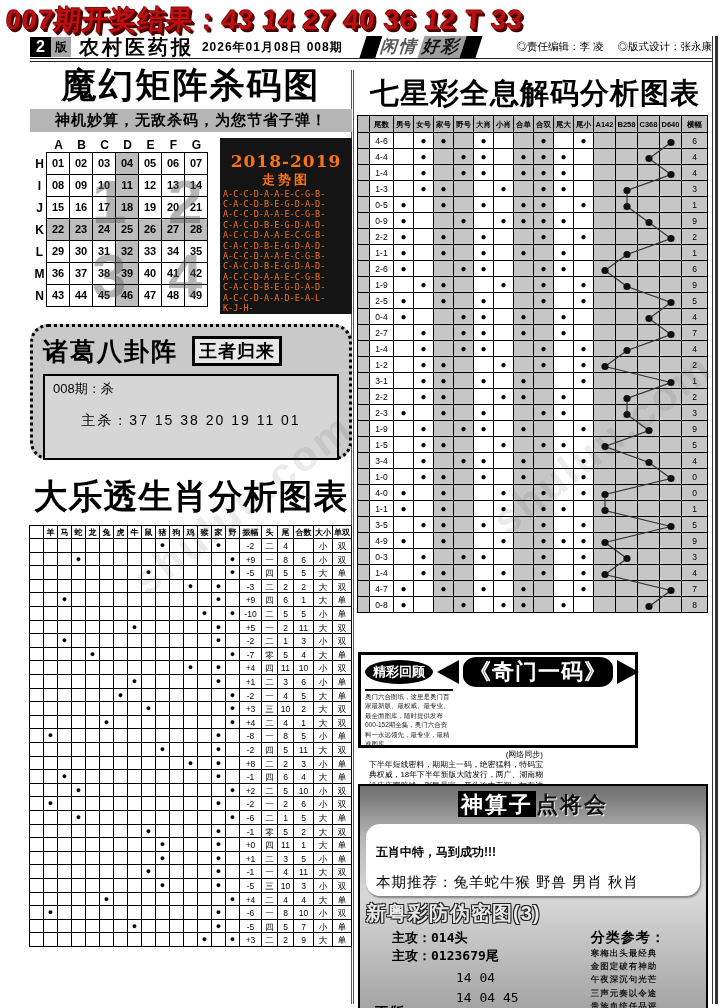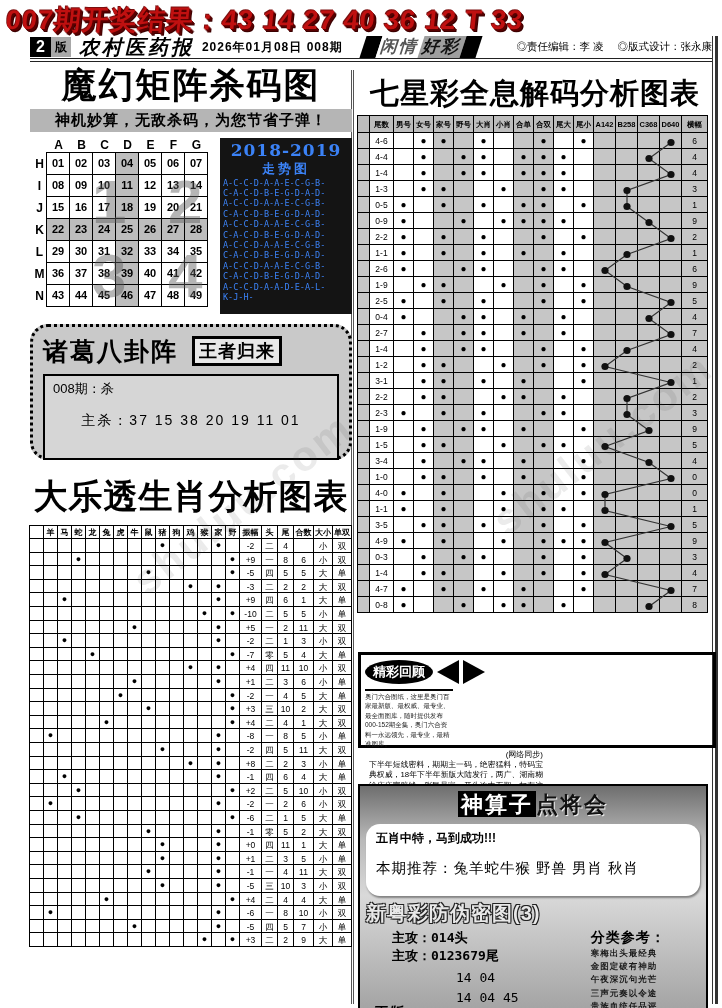--- a/index.html
+++ b/index.html
@@ -13,21 +13,21 @@
     text-shadow:1px 1px 0 #5a0000,2px 2px 0 #5a0000,3px 3px 0 #3a0000,-1px -1px 0 #7a1010;
     white-space:nowrap;
   }
 
   
   .masthead{ position:absolute; left:30px; top:36px; width:682px; height:26px;
     border-bottom:4px double #222; display:flex; align-items:center; gap:8px; }
   .page-badge{ display:flex; font-weight:bold; font-size:16px; line-height:20px; }
   .page-badge .num{ background:#000; color:#fff; padding:0 6px; }
   .page-badge .suf{ background:#a8a8a8; color:#000; padding:0 4px; font-size:12px; line-height:20px; }
-  .paper-name{ font-family:"DejaVu Serif",serif; font-weight:bold; font-style:italic; font-size:20px; letter-spacing:3px; }
+  .paper-name{ font-family:"DejaVu Serif",serif; font-weight:bold; font-size:20px; letter-spacing:3px; }
   .date-issue{ font-size:12px; font-weight:bold; letter-spacing:1px; }
   .col-tag{ display:flex; align-items:stretch; height:22px; transform:skewX(-18deg); margin-left:12px; }
   .col-tag .blk{ width:16px; background:#000; }
   .col-tag .t1{ font-size:17px; font-weight:bold; color:#555; background:#fff; padding:0 2px; line-height:22px; letter-spacing:2px;}
   .col-tag .t2{ font-size:17px; font-weight:bold; color:#111; background:#9e9e9e; padding:0 2px; line-height:22px; letter-spacing:2px;}
   .credits{ margin-left:auto; font-size:10.5px; display:flex; gap:14px; }
 
   
   .v-divider{ position:absolute; left:351px; top:70px; height:934px; width:3px; border-left:1px solid #555; border-right:1px solid #555; }
   .right-border{ position:absolute; left:712px; top:36px; height:968px; width:6px; border-left:1px solid #333; border-right:3px solid #333; }
@@ -36,21 +36,21 @@
   .lc{ position:absolute; left:30px; top:66px; width:322px; }
   .mm-title{ font-size:35px; font-weight:900; text-align:center; letter-spacing:2px; line-height:1.1; }
   .mm-slogan{ margin-top:4px; background:#b5b5b5; font-weight:bold; font-size:15px; text-align:center; padding:2px 0; letter-spacing:1px; }
   .matrix-wrap{ position:relative; margin-top:6px; height:176px; }
   .matrix-grid{ display:grid; grid-template-columns:15px repeat(7,23px); position:absolute; left:2px; top:0; }
   .matrix-grid .hc{ font-size:12px; font-weight:bold; text-align:center; height:15px; line-height:15px; border:none; }
   .matrix-grid .rl{ font-size:12px; font-weight:bold; text-align:center; line-height:22px; }
   .matrix-grid .cell{ border:1px solid #000; margin:-1px 0 0 -1px; height:23px; line-height:21px; text-align:center; font-size:11px; font-weight:bold; background:#fff; }
   .matrix-grid .cell.shade{ background:#bdbdbd; }
   .mm-digit{ position:absolute; font-size:62px; font-weight:bold; color:rgba(90,90,90,.45); z-index:3; pointer-events:none; }
-  .trend-panel{ position:absolute; right:0; top:0; width:132px; height:176px; background:#141414; color:#3b82f6; padding:2px 3px; }
+  .trend-panel{ position:absolute; right:0; top:0; width:132px; height:176px; background:#141414; color:#f97316; padding:13px 3px; }
   .trend-title{ font-family:"DejaVu Serif",serif; font-weight:bold; font-size:17px; text-align:center; letter-spacing:1px; }
   .trend-sub{ font-size:13px; font-weight:bold; text-align:center; letter-spacing:3px; }
   .trend-lines{ font-family:"DejaVu Sans Mono",monospace; font-size:8.5px; line-height:10.4px; white-space:pre; }
 
   .zhuge{ margin-top:10px; border:3px dotted #000; border-radius:18px; background:#c9c9c9; padding:8px 10px; height:136px; }
   .zhuge-head{ display:flex; align-items:center; gap:14px; }
   .zhuge-title{ font-size:25px; font-weight:900; letter-spacing:2px; }
   .zhuge-badge{ border:3px solid #000; font-size:18px; font-weight:900; padding:0 4px; letter-spacing:1px; background:#e8e8e8; }
   .zhuge-body{ margin-top:6px; border:2px solid #000; background:#d6d6d6; height:86px; padding:4px 8px; font-size:13px; }
   .zhuge-body .l1{ text-align:left; }
@@ -69,42 +69,42 @@
   .qx-title{ font-size:29px; font-weight:900; letter-spacing:1px; text-align:center; }
   .qx-wrap{ position:absolute; left:0; top:42px; width:350px; }
   .star{ display:grid; grid-template-columns:12px 24px repeat(10,20px) repeat(4,22px) 26px; position:relative; }
   .star > div{ border:1px solid #000; margin:-1px 0 0 -1px; text-align:center; overflow:hidden; background:#fff; }
   .star .sh{ font-size:7.5px; font-weight:bold; height:18px; line-height:17px; background:#bdbdbd; }
   .star .sc{ font-size:10px; height:17px; line-height:15px; }
   .star .gray{ background:#c6c6c6; }
   .star .lab{ font-size:8.5px; line-height:16px; }
   .star svg{ position:absolute; left:0; top:0; pointer-events:none; }
 
-  .promo{ position:absolute; left:0; top:578px; width:358px; height:96px; border:3px solid #000; padding:2px 4px; }
+  .promo{ position:absolute; left:0; top:578px; width:280px; height:96px; border:3px solid #000; padding:2px 4px; }
   .promo-head{ display:flex; align-items:center; height:30px; gap:4px; }
   .promo-badge{ background:#000; color:#fff; font-weight:bold; font-size:13px; border-radius:50%; padding:3px 8px; white-space:nowrap; }
   .promo-arrow-l{ width:0;height:0;border-top:12px solid transparent;border-bottom:12px solid transparent;border-right:22px solid #000; }
   .promo-arrow-r{ width:0;height:0;border-top:12px solid transparent;border-bottom:12px solid transparent;border-left:22px solid #000; }
   .promo-title{ background:#000; color:#fff; font-size:22px; font-weight:900; padding:0 6px; border-radius:14px/11px; letter-spacing:1px; white-space:nowrap; }
   .promo-body{ display:flex; margin-top:2px;flex-direction:column; }
   .promo-left{ width:88px; font-size:6.5px; line-height:1.45; color:#222; border-top:2px solid #000; padding-top:1px; }
   .promo-mid{ width:182px; padding:0 4px; }
   .promo-sync{ font-size:8px; text-align:right; }
   .promo-text{ font-size:7.8px; line-height:1.38; text-align:justify; }
   .promo-right{ width:72px; border-left:1px solid #999; padding-left:4px; }
   .promo-pay{ font-size:11.5px; font-weight:900; line-height:1.3; }
   .promo-price-label{ font-size:13px; font-weight:bold; margin-top:3px; }
   .promo-price{ font-size:13.5px; font-weight:bold; }
 
   .shen{ position:absolute; left:0; top:682px; width:350px; height:248px; border:2px solid #000;
     background:linear-gradient(180deg,#6e6e6e 0%,#b9b9b9 22%,#d9d9d9 45%,#9a9a9a 100%); padding:4px 6px;margin-top:28px; }
   .shen-title{ text-align:center; font-size:22px; font-weight:900; letter-spacing:2px; }
   .shen-title .b{ background:#000; color:#fff; padding:0 3px; font-family:"DejaVu Serif",serif; }
   .shen-title .r{ color:#111; text-shadow:1px 1px 0 #eee; }
-  .shen-card{ background:#fff; border-radius:14px; margin-top:4px; padding:6px 10px; height:72px; box-shadow:1px 2px 2px rgba(0,0,0,.4); }
+  .shen-card{ background:#fff; border-radius:14px; margin-top:4px; padding:20px 10px; height:72px; box-shadow:1px 2px 2px rgba(0,0,0,.4); }
   .shen-slogan{ font-size:12px; font-weight:900; }
   .shen-reco{ font-size:14.5px; margin-top:12px; letter-spacing:1px; }
   .antifake-title{ font-size:20px; font-weight:900; letter-spacing:1px; margin-top:4px;
     color:#e8e8e8; text-shadow:-1px -1px 0 #222,1px -1px 0 #222,-1px 1px 0 #222,1px 1px 0 #222; }
   .shen-notice{ font-size:9.5px; font-weight:bold; color:#333; text-shadow:0.5px 0.5px 0 #fff; }
   .shen-cols{ display:flex; margin-top:2px; }
   .shen-main{ width:230px; }
   .attack{ font-size:13px; font-weight:bold; margin-left:26px; line-height:1.35; font-family:"DejaVu Sans Mono",monospace; }
   .shen-nums{ margin-top:4px; margin-left:90px; font-size:13px; font-family:"DejaVu Sans Mono",monospace; line-height:1.5; }
   .genuine{ position:absolute; left:12px; bottom:8px; font-size:14px; font-weight:900; font-style:italic; letter-spacing:2px; }
@@ -1455,20 +1455,21 @@
           <circle cx="313" cy="474.5" r="3.6" fill="#111"></circle>
           <circle cx="291" cy="490.5" r="3.6" fill="#111"></circle>
         </svg>
       </div>
   </div>
 
   <div class="promo">
     <div class="promo-head">
       <div class="promo-badge">精彩回顾</div>
       <div class="promo-arrow-l"></div>
+      <div class="promo-title">《奇门一码》</div>
       <div class="promo-arrow-r"></div>
     </div>
     <div class="promo-body">
       <div class="promo-left">奥门六合图纸，这里是奥门百家最新版、最权威、最专业、最全面图库，随时提供发布000-152期全集，奥门六合资料一永远领先，最专业，最精准图库。</div>
       <div class="promo-mid">
         <div class="promo-sync">(网络同步)</div>
         <div class="promo-text">下半年短线密料，期期主一码，绝密猛料，特码宝典权威，18年下半年新版大陆发行，两广、湖南糊涂庄庄家赔钱，彩民暴富，开头连中五期，如有这样一期百倍！人生的机会并不多，甚至好机会只会出现一次，有这样的机会不把握会后悔一辈子的。我们的目标：在最短的时间内为支持朋友争取最大的利益。</div>
       </div>
       <div class="promo-right">
         <div class="promo-pay">货到付款</div>

